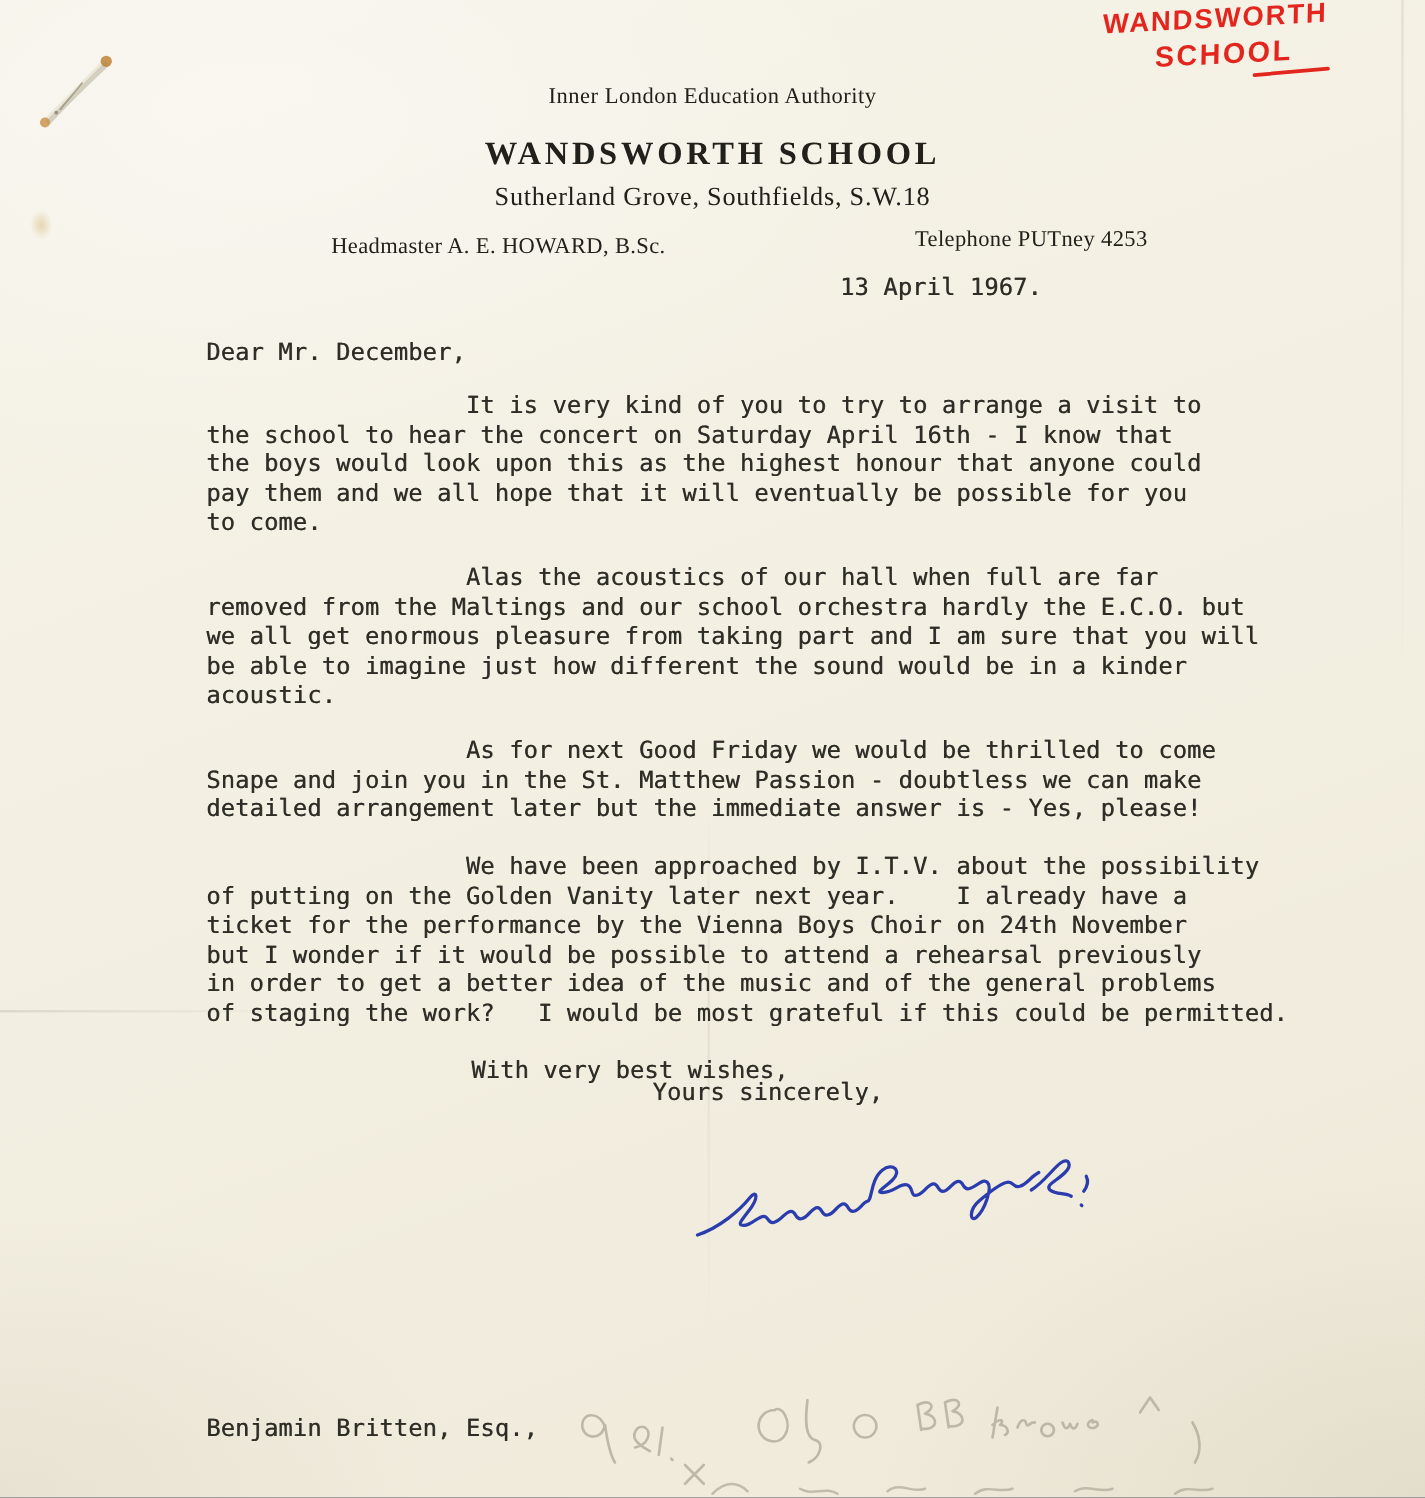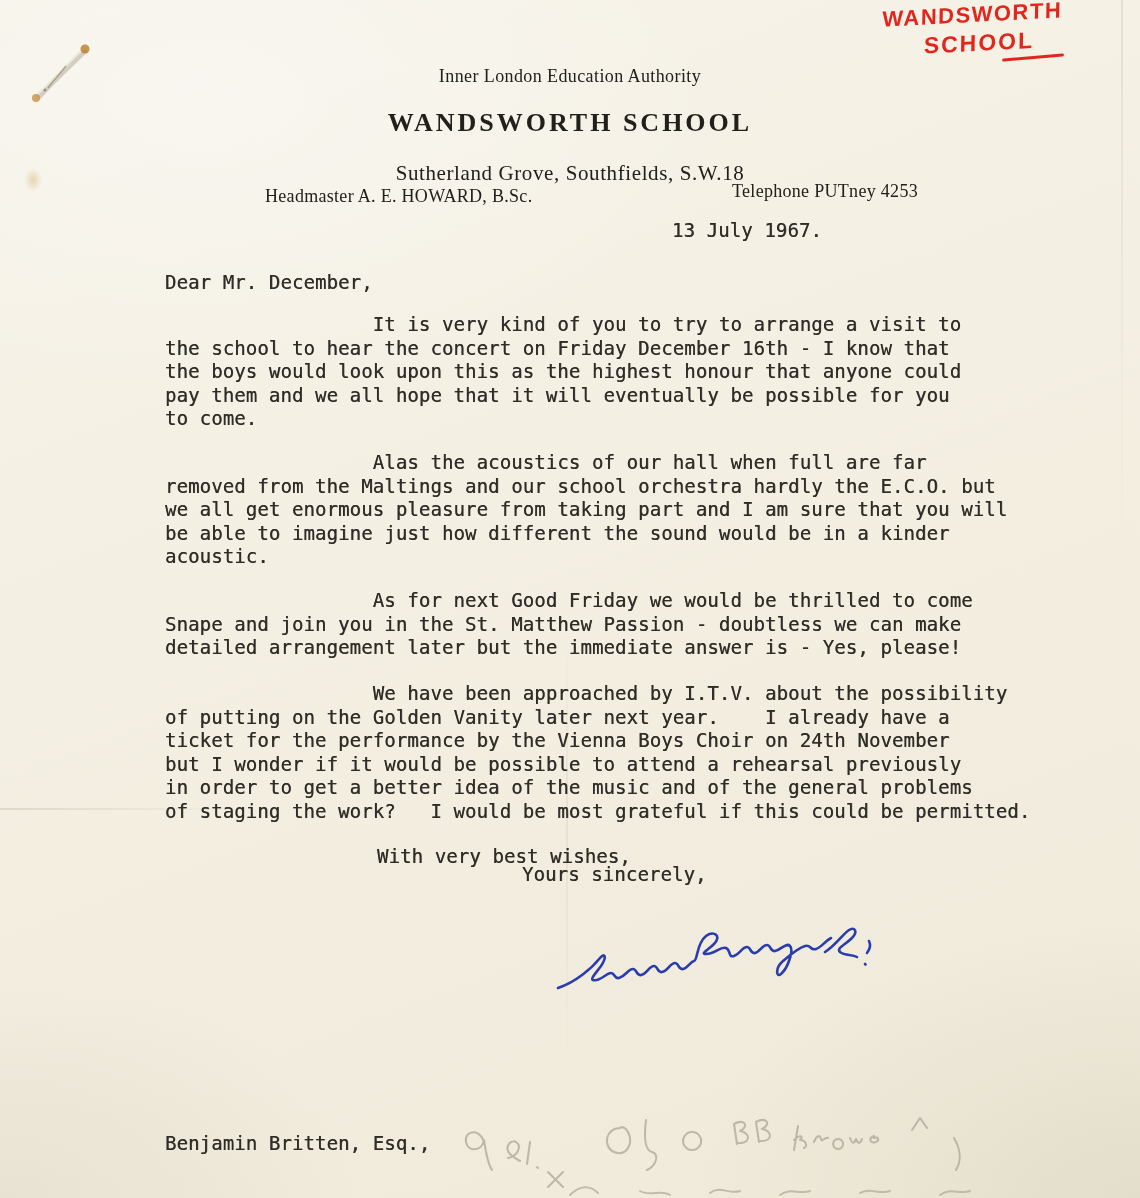--- a/index.html
+++ b/index.html
@@ -27,21 +27,21 @@
   
   .lh{
     position:absolute;
     left:0;width:1140px;
     text-align:center;
     font-family:"Liberation Serif", serif;
     color:#21201b;
   }
   .lh-authority{top:66px;font-size:18px;letter-spacing:0.4px;}
   .lh-school{top:108px;font-size:26px;letter-spacing:3px;font-weight:600;}
-  .lh-address{top:161px;font-size:21px;letter-spacing:0.6px;}
+  .lh-address{top:145px;font-size:21px;letter-spacing:0.6px;}
   .lh-small{
     position:absolute;
     font-family:"Liberation Serif", serif;
     font-size:18px;color:#21201b;letter-spacing:0.3px;
   }
   .headmaster{left:265px;top:186px;}
   .telephone{left:700px;top:181px;margin-left:32px;}
   
   .red-note{
     position:absolute;left:882px;top:2px;width:220px;
@@ -88,25 +88,25 @@
     <span class="l2">SCHOOL</span>
   </div>
   <div class="red-underline"></div>
 
   <div class="lh lh-authority">Inner London Education Authority</div>
   <div class="lh lh-school">WANDSWORTH SCHOOL</div>
   <div class="lh lh-address">Sutherland Grove, Southfields, S.W.18</div>
   <div class="lh-small headmaster">Headmaster  A. E. HOWARD, B.Sc.</div>
   <div class="lh-small telephone">Telephone  PUTney 4253</div>
 
-  <div class="tw" style="left:672px;top:219px">13 July 1967.</div>
+  <div class="tw" style="left:672px;top:219px">13 April 1967.</div>
   <div class="tw" style="left:165px;top:271px">Dear Mr. December,</div>
 
   <div class="tw" style="left:165px;top:313px">                  It is very kind of you to try to arrange a visit to
-the school to hear the concert on Friday December 16th - I know that
+the school to hear the concert on Saturday April 16th - I know that
 the boys would look upon this as the highest honour that anyone could
 pay them and we all hope that it will eventually be possible for you
 to come.</div>
   <div class="tw" style="left:165px;top:589px">                  As for next Good Friday we would be thrilled to come
 Snape and join you in the St. Matthew Passion - doubtless we can make
 detailed arrangement later but the immediate answer is - Yes, please!</div>
   <div class="tw" style="left:165px;top:451px">                  Alas the acoustics of our hall when full are far
 removed from the Maltings and our school orchestra hardly the E.C.O. but
 we all get enormous pleasure from taking part and I am sure that you will
 be able to imagine just how different the sound would be in a kinder

